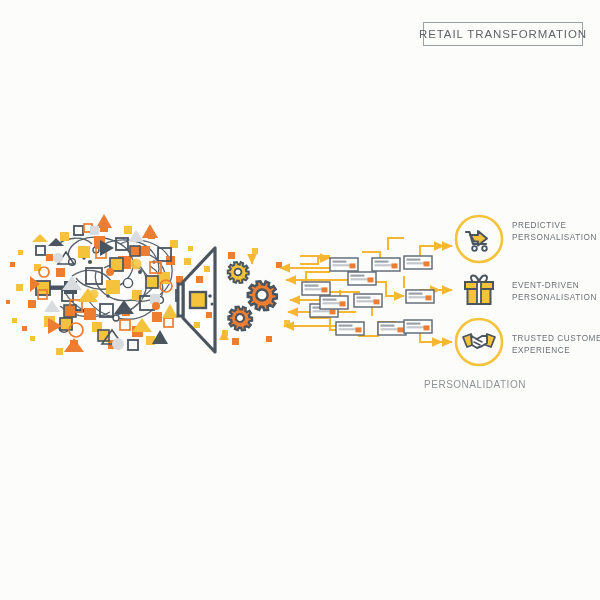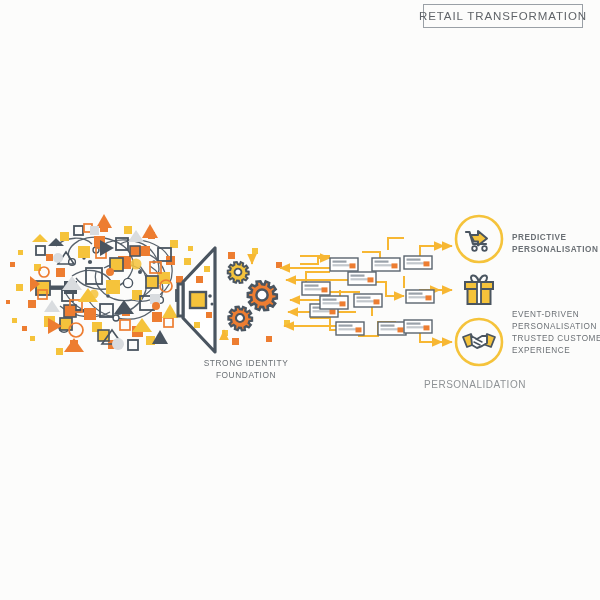--- a/index.html
+++ b/index.html
@@ -13,21 +13,21 @@
   #canvas {
     position: relative;
     width: 600px;
     height: 600px;
     background: #fcfcfb;
     overflow: hidden;
   }
   #title-box {
     position: absolute;
     left: 423px;
-    top: 4px;
+    top: 22px;
     width: 160px;
     height: 24px;
     border: 1px solid #9aa0a6;
     background: #fcfcfb;
     display: flex;
     align-items: center;
     justify-content: center;
     box-sizing: border-box;
   }
   #title-text {
@@ -37,22 +37,22 @@
     white-space: nowrap;
   }
   .outcome-label {
     position: absolute;
     font-size: 8.2px;
     letter-spacing: 0.55px;
     line-height: 1.42;
     color: #6b7075;
     white-space: pre;
   }
-  #label-outcome-0 { left: 512px; top: 232px; font-weight: bold; }
-  #label-outcome-1 { left: 512px; top: 280px; margin-top: 29px; }
+  #label-outcome-0 { left: 512px; top: 220px; }
+  #label-outcome-1 { left: 512px; top: 280px; }
   #label-outcome-2 { left: 512px; top: 333px; }
   #label-foundation {
     position: absolute;
     left: 186px;
     top: 357px;
     width: 120px;
     text-align: center;
     font-size: 8.4px;
     letter-spacing: 0.55px;
     line-height: 1.45;
@@ -440,18 +440,16 @@
     </g>
   </svg>
 
   <div class="outcome-label" id="label-outcome-0">PREDICTIVE
 PERSONALISATION</div>
   <div class="outcome-label" id="label-outcome-1">EVENT-DRIVEN
 PERSONALISATION</div>
   <div class="outcome-label" id="label-outcome-2">TRUSTED CUSTOMER
 EXPERIENCE</div>
 
-  <div id="label-foundation">STRONG IDENTITY
-FOUNDATION</div>
 
   <div id="label-personalisation">PERSONALIDATION</div>
 
 </div>
 
 </body></html>

